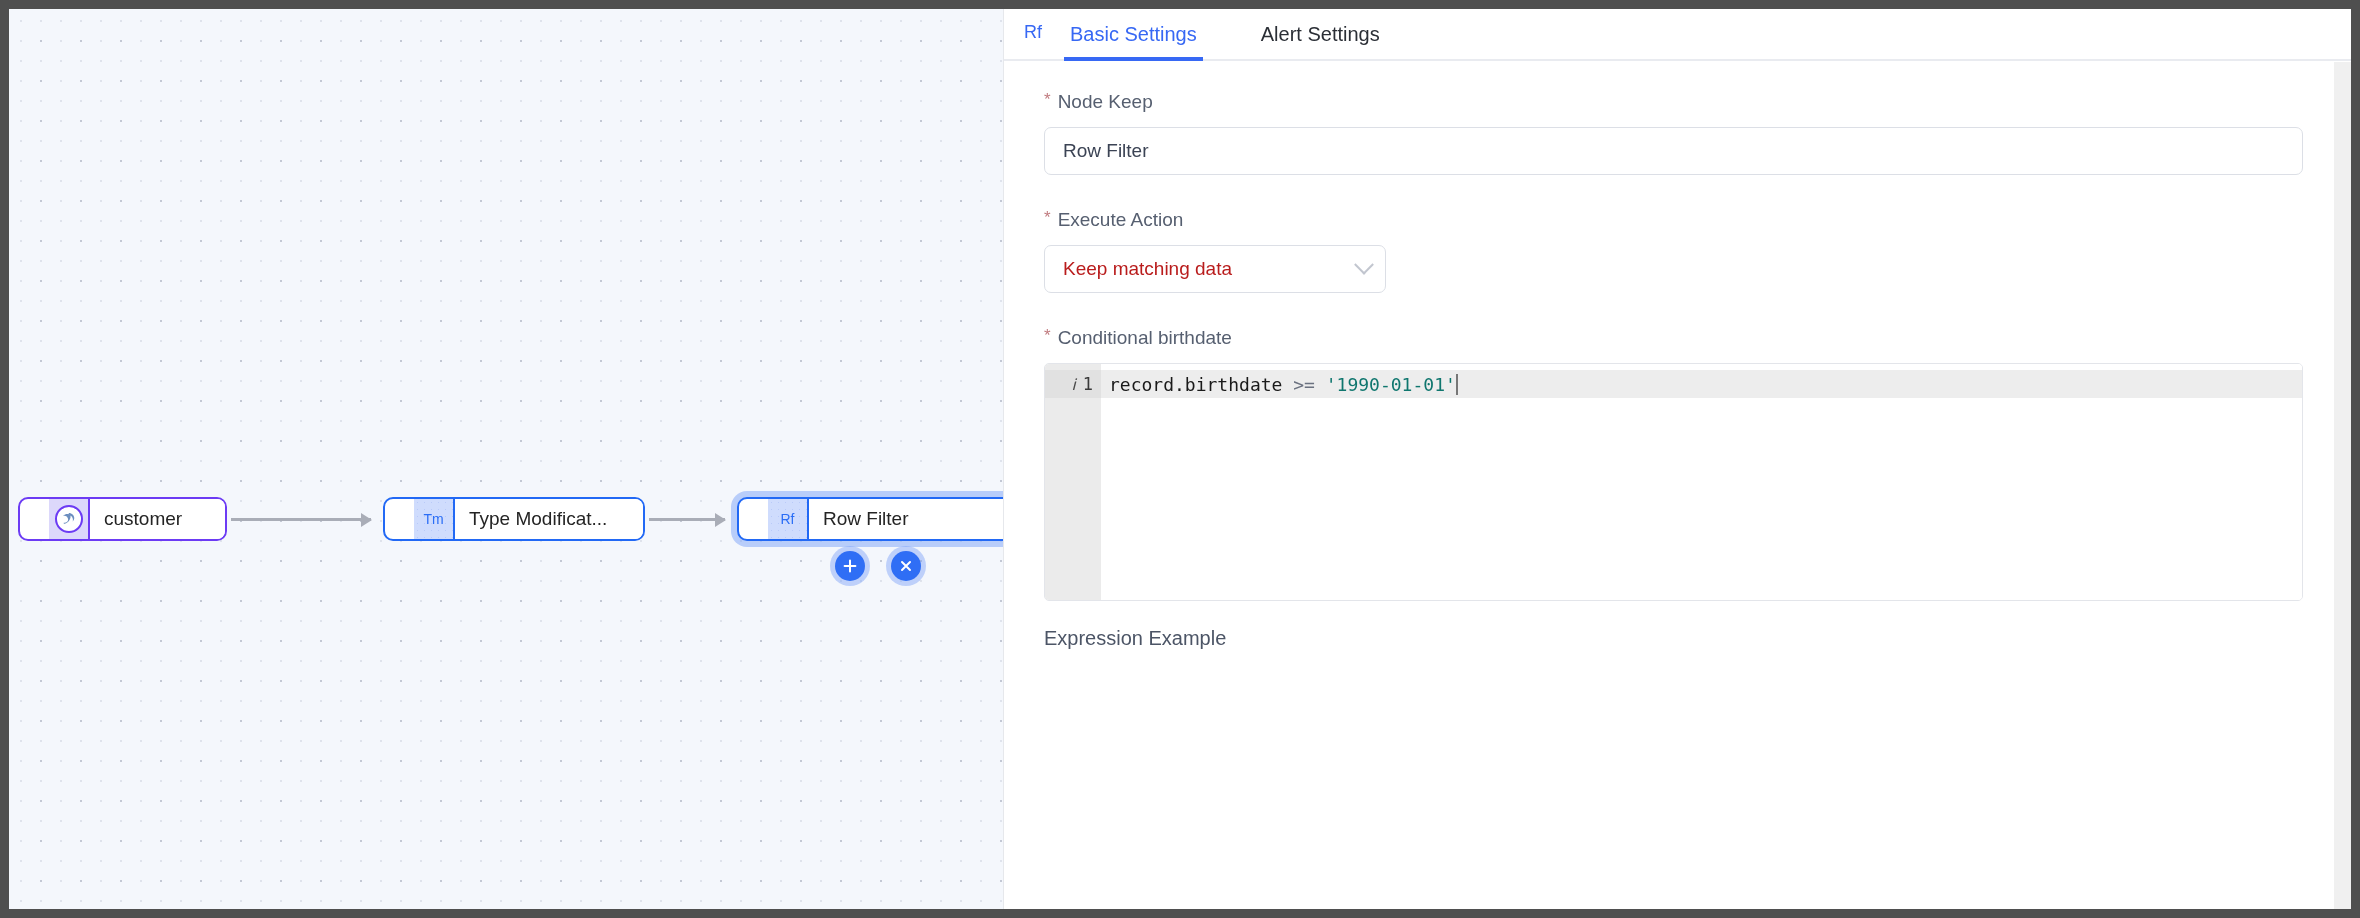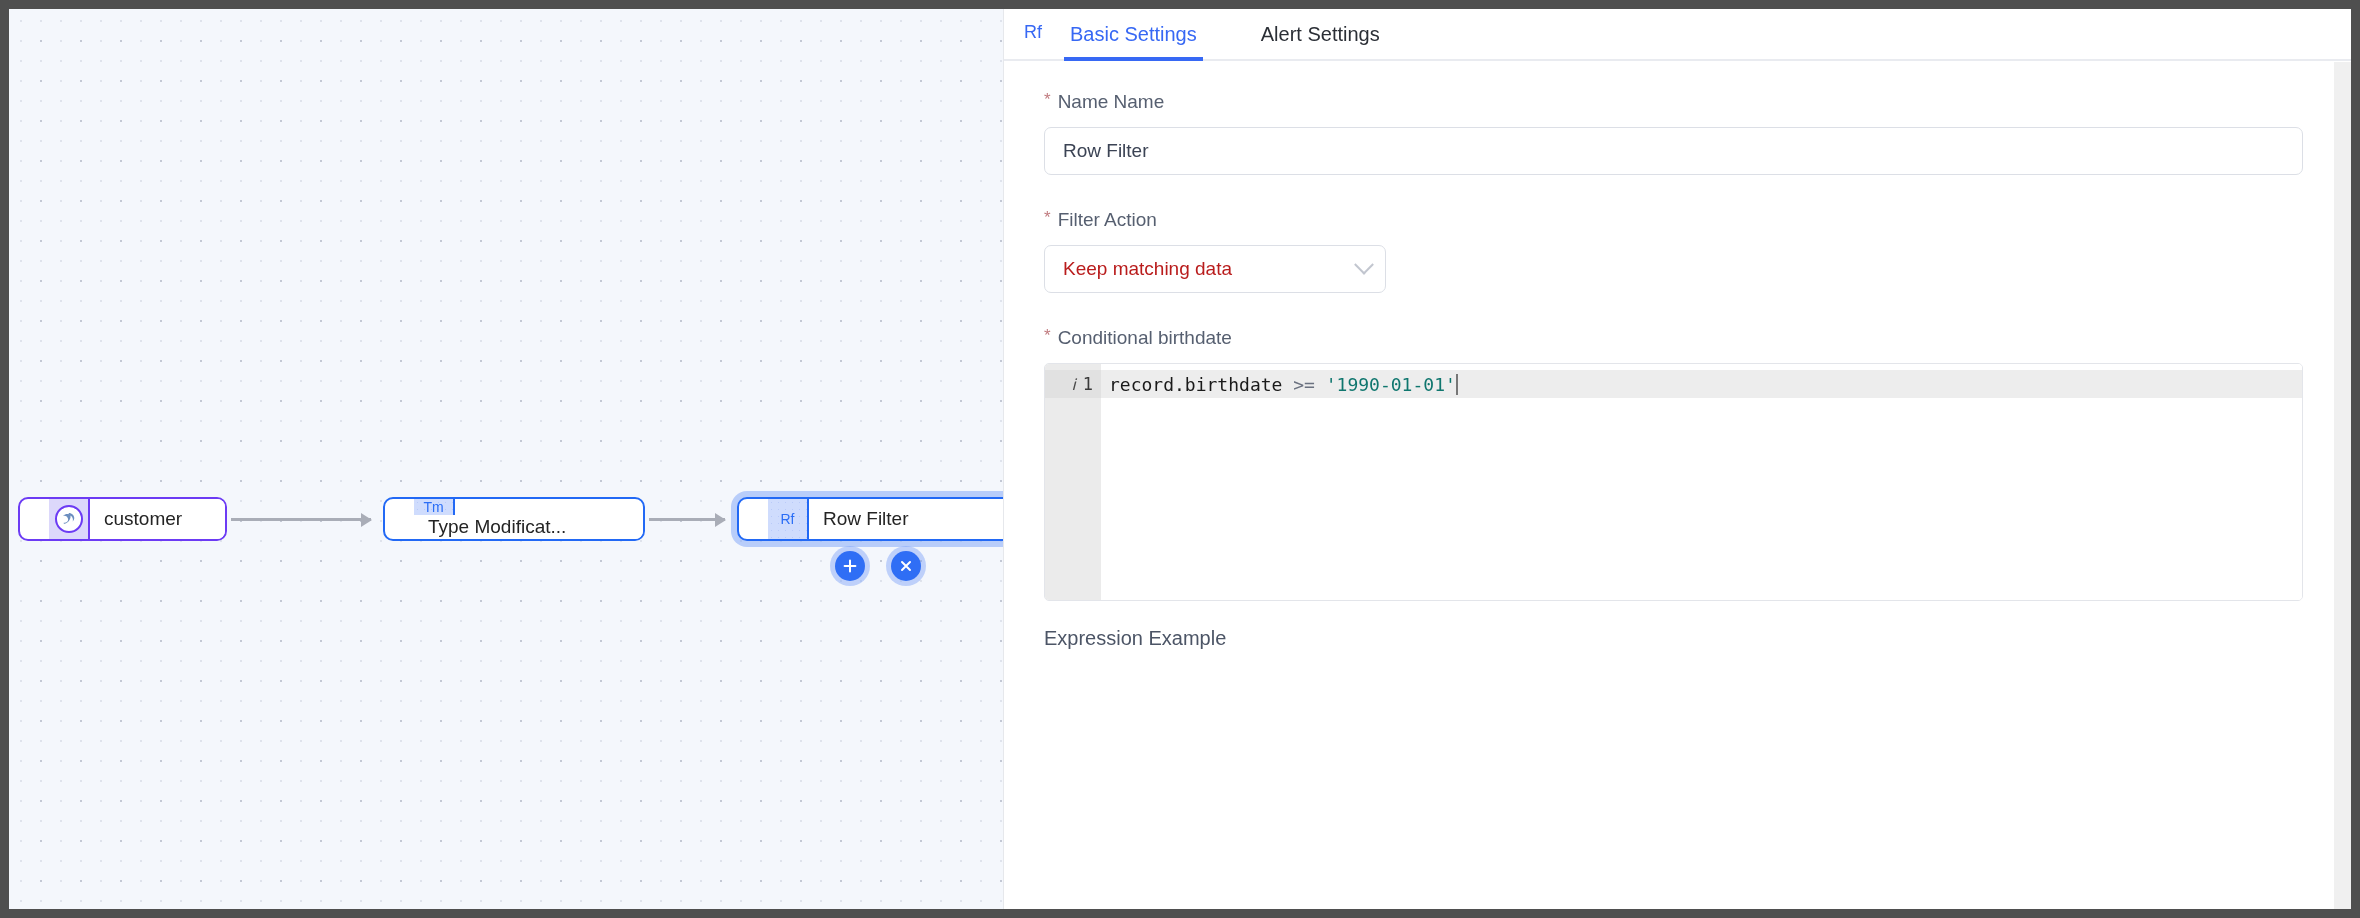--- a/index.html
+++ b/index.html
@@ -101,21 +101,21 @@
     display: flex; align-items: center;
     padding-left: 14px;
     padding-right: 10px;
     font-size: 19px;
     color: #242424;
     background: #fff;
     white-space: nowrap;
     overflow: hidden;
   }
 
-  #node-tm { left: 374px; top: 488px; width: 262px; flex-direction: column; }
+  #node-tm { left: 374px; top: 488px; width: 262px; }
 
   #node-rf {
     left: 728px; top: 488px; width: 276px;
     box-shadow: 0 0 0 6px rgba(110,152,248,0.45);
   }
 
   
   .edge { position: absolute; height: 3px; background: #a9adb7; }
   .edge .arrow {
     position: absolute; right: -1px; top: 50%;
@@ -373,29 +373,29 @@
     <div id="tabbar">
       <span class="tab-badge">Rf</span>
       <div class="tab active">Basic Settings</div>
       <div class="tab">Alert Settings</div>
     </div>
 
     <div id="panel-body">
 
       <div class="field-label">
         <span class="req-star">*</span>
-        <span>Name Name</span>
+        <span>Node Keep</span>
       </div>
       <div class="text-input">
         <span>Row Filter</span>
       </div>
 
       <div class="field-label">
         <span class="req-star">*</span>
-        <span>Filter Action</span>
+        <span>Execute Action</span>
       </div>
       <div class="select-input">
         <span>Keep matching data</span>
         <span class="chev"></span>
       </div>
 
       <div class="field-label">
         <span class="req-star">*</span>
         <span>Conditional birthdate</span>
       </div>

